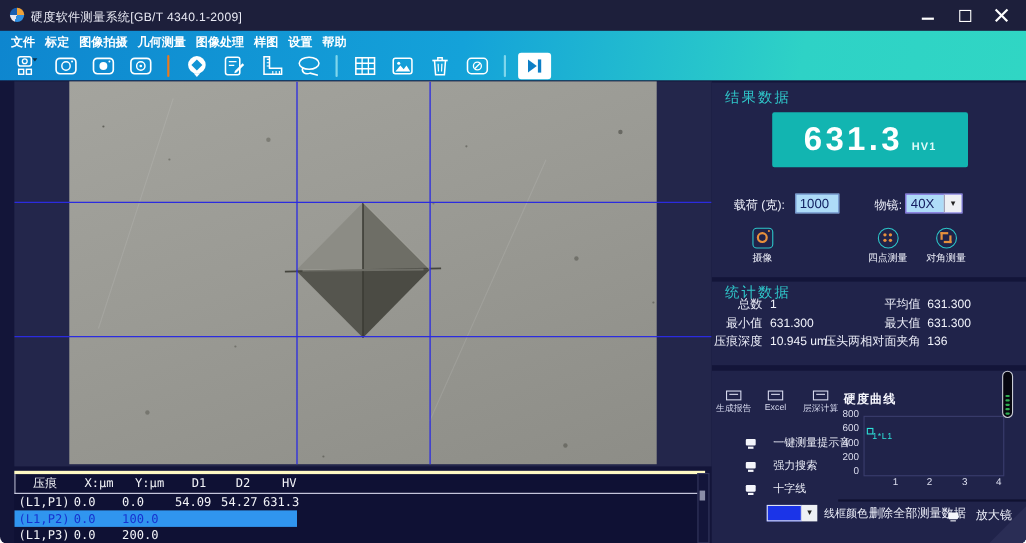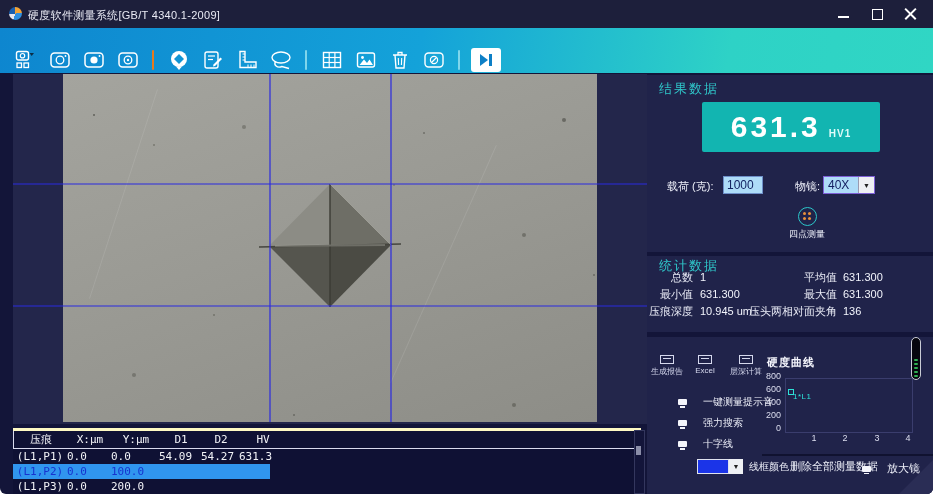--- a/index.html
+++ b/index.html
@@ -111,20 +111,30 @@
       </div>
     <div class="s winbtn" style="left:866px;">
         <div class="glyph-restore"></div>
       </div>
     <div class="s winbtn" style="left:899px;">
         <div class="glyph-close"></div>
       </div>
   </div>
 
   <div class="s topband">
+    <div class="s menubar">
+      <span class="menuitem">文件</span>
+      <span class="menuitem">标定</span>
+      <span class="menuitem">图像拍摄</span>
+      <span class="menuitem">几何测量</span>
+      <span class="menuitem">图像处理</span>
+      <span class="menuitem">样图</span>
+      <span class="menuitem">设置</span>
+      <span class="menuitem">帮助</span>
+    </div>
 
     <div class="s toolbar">
       <div class="tbtn">
         <svg width="22" height="22" viewBox="0 0 22 22">
           <rect x="1.5" y="2.5" width="12" height="8.5" rx="2" fill="none" stroke="#fff" stroke-width="1.4"></rect>
           <circle cx="7.5" cy="6.7" r="2.2" fill="none" stroke="#fff" stroke-width="1.2"></circle>
           <path d="M14.5 4 L19 4 L16.7 7 Z" fill="#0c2d45"></path>
           <rect x="2" y="14" width="4.5" height="4.5" fill="none" stroke="#fff" stroke-width="1.3"></rect>
           <rect x="9" y="14" width="4.5" height="4.5" fill="none" stroke="#fff" stroke-width="1.3"></rect>
         </svg>
@@ -294,25 +304,37 @@
       <span class="resultval">631.3</span>
       <span class="resultunit">HV1</span>
     </div>
     <div class="s lbl" style="left:20px;top:104px;">载荷 (克):</div>
     <input class="s blueinput" style="left: 76px; top: 101px; width: 40px; height: 18px;" value="1000">
     <div class="s lbl" style="left:148px;top:104px;">物镜:</div>
     <div class="s combo" style="left:176px;top:101px;width:52px;height:18px;">
       <span class="val">40X</span>
       <span class="btn">▼</span>
     </div>
+    <div class="mbtn" style="left:18px;top:130px;">
+      <div class="ic">
+          <div class="ic-cam"></div>
+        </div>
+      <div class="tx">摄像</div>
+    </div>
     <div class="mbtn" style="left:132px;top:130px;">
       <div class="ic">
           <div class="ic-circ ic-four"></div>
         </div>
       <div class="tx">四点测量</div>
+    </div>
+    <div class="mbtn" style="left:185px;top:130px;">
+      <div class="ic">
+          <div class="ic-circ ic-diag"></div>
+        </div>
+      <div class="tx">对角测量</div>
     </div>
   </div>
 
   <div class="s sect" style="top:256px;height:76px;">
     <div class="s sect-h" style="left:12px;top:1px;">统计数据</div>
     <div class="statrow" style="top:14px;">
       <span class="statlbl" style="left:0;width:46px;">总数</span>
       <span class="statval" style="left:53px;">1</span>
       <span class="statlbl" style="left:100px;width:90px;">平均值</span>
       <span class="statval" style="left:196px;">631.300</span>

